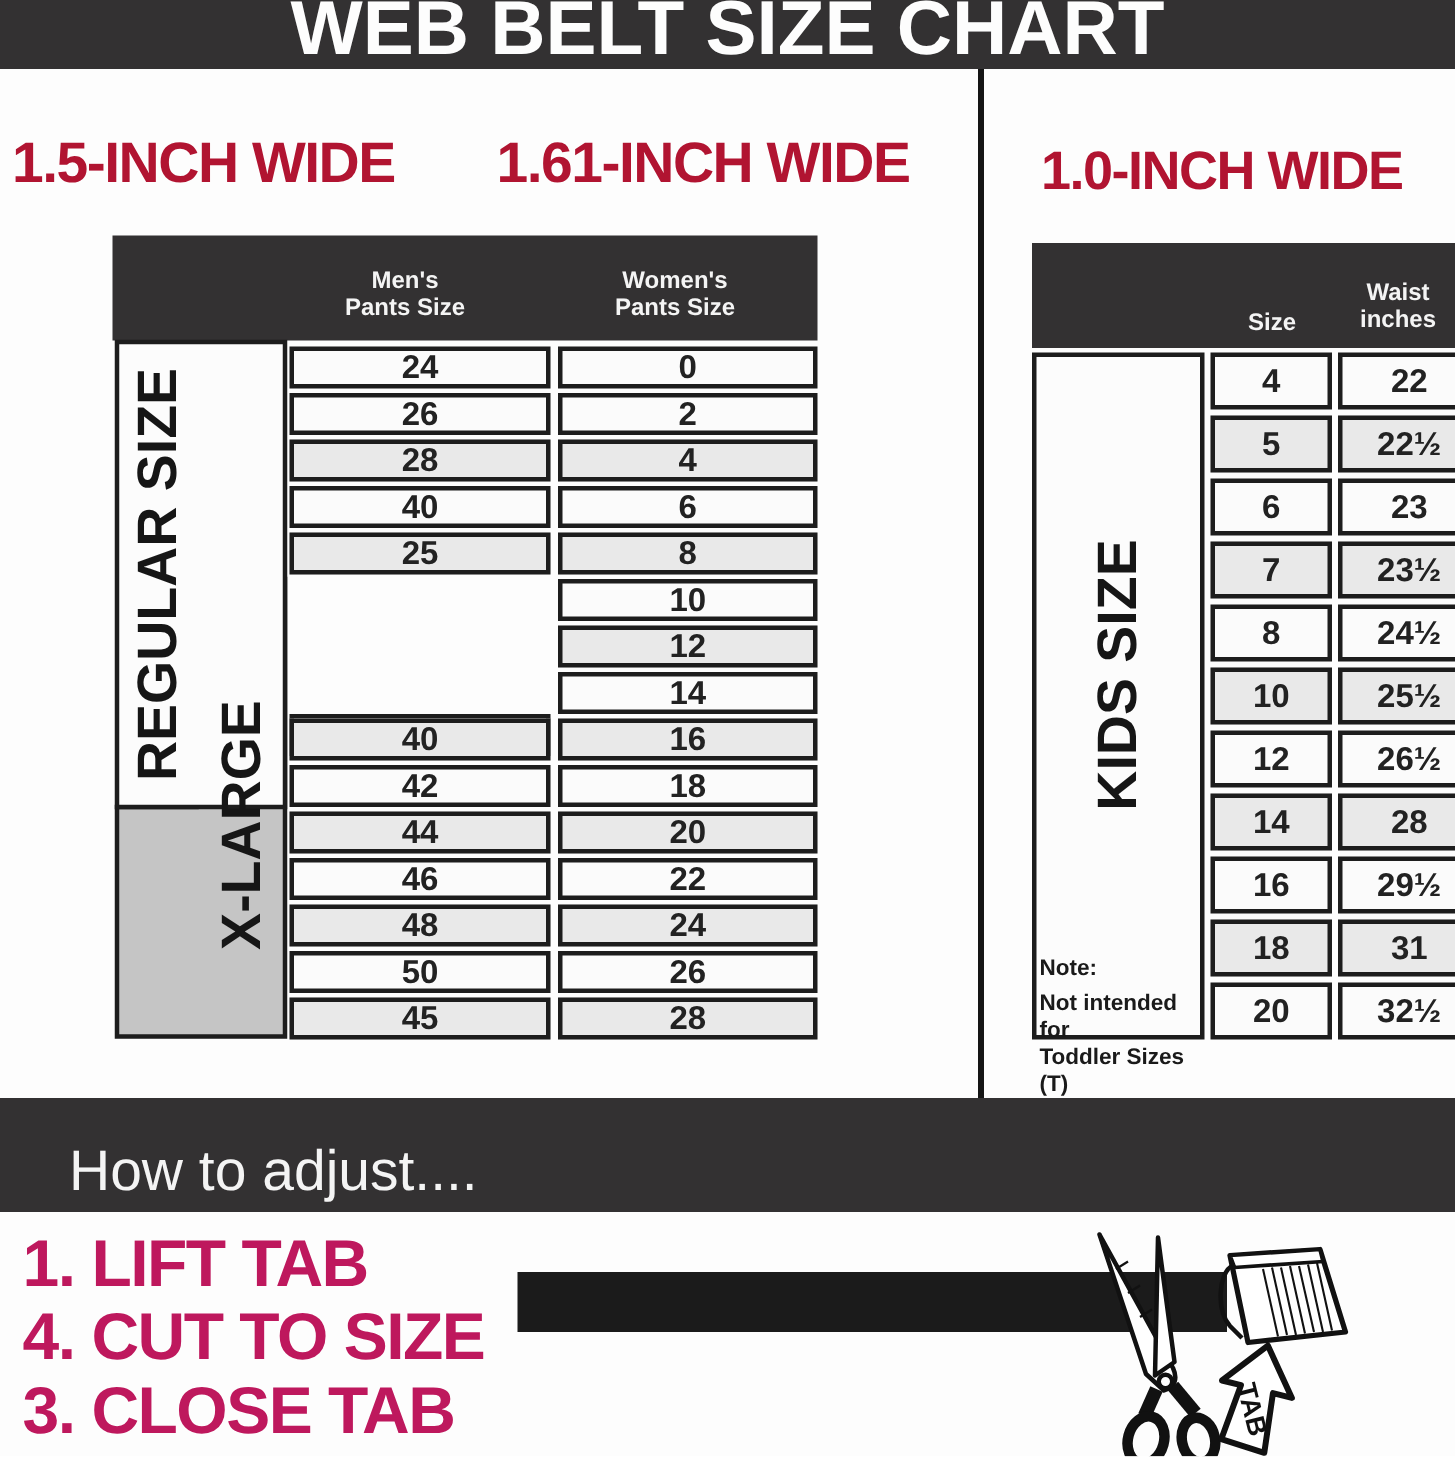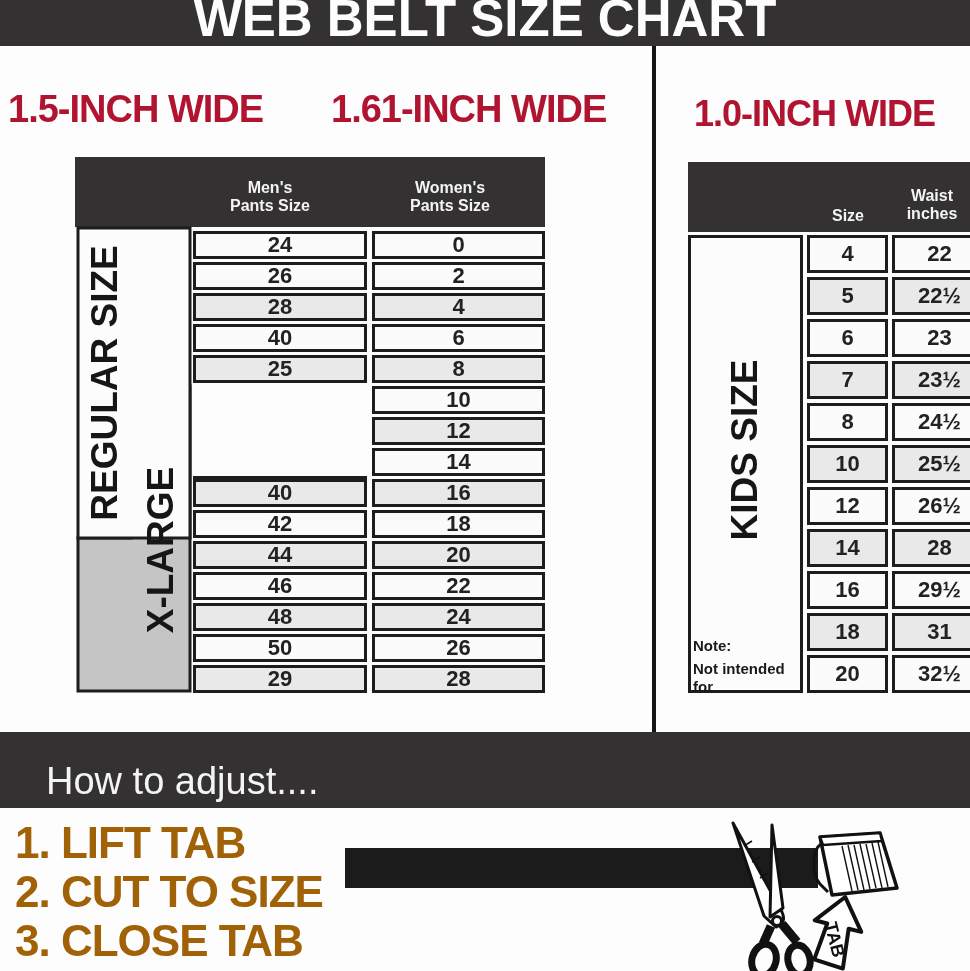--- a/index.html
+++ b/index.html
@@ -64,21 +64,21 @@
   .note .n1 { margin-bottom:5px; }
   
   .footbar {
     position:absolute; left:0; top:732px; width:970px; height:76px; background:#333132;
   }
   .footbar span {
     position:absolute; left:10px; top:28px; color:#f4f4f4; font-size:38px; white-space:nowrap;margin-left:36px;
   }
   .steps {
     position:absolute; left:15px; top:818px; font-weight:bold; font-size:44px;
-    line-height:49px; letter-spacing:-1px; color:#a16207; white-space:nowrap;
+    line-height:49px; letter-spacing:-1px; color:#be185d; white-space:nowrap;
   }
   .illo { position:absolute; left:340px; top:800px; width:630px; height:171px; }
 </style>
 </head>
 <body>
 
 <div class="page">
 
   <div class="topbar">
     <span>WEB BELT SIZE CHART</span>
@@ -128,38 +128,39 @@
     <div class="cell lc m" style="top:353px;">42</div>
     <div class="cell lc w" style="top:353px;">18</div>
     <div class="cell lc m alt" style="top:384px;">44</div>
     <div class="cell lc w alt" style="top:384px;">20</div>
     <div class="cell lc m" style="top:415px;">46</div>
     <div class="cell lc w" style="top:415px;">22</div>
     <div class="cell lc m alt" style="top:446px;">48</div>
     <div class="cell lc w alt" style="top:446px;">24</div>
     <div class="cell lc m" style="top:477px;">50</div>
     <div class="cell lc w" style="top:477px;">26</div>
-    <div class="cell lc m alt" style="top:508px;">29</div>
+    <div class="cell lc m alt" style="top:508px;">45</div>
     <div class="cell lc w alt" style="top:508px;">28</div>
   </div>
 
   <div class="rtable">
     <div class="thead">
       <div class="hlabel" style="left:160px; top:45px;text-align:right;">Size</div>
       <div class="hlabel" style="left:244px; top:25px;">
         <div>Waist</div>
         <div>inches</div>
       </div>
     </div>
 
     <div class="kidsbox"></div>
     <div class="vtext" style="left:57px; top:288px;">KIDS SIZE</div>
     <div class="note">
       <div class="n1">Note:</div>
       <div>Not intended for</div>
+      <div>Toddler Sizes (T)</div>
     </div>
 
     <div class="cell rc s" style="top:73px;">4</div>
     <div class="cell rc wa" style="top:73px;">22</div>
     <div class="cell rc s alt" style="top:115px;">5</div>
     <div class="cell rc wa alt" style="top:115px;">22½</div>
     <div class="cell rc s" style="top:157px;">6</div>
     <div class="cell rc wa" style="top:157px;">23</div>
     <div class="cell rc s alt" style="top:199px;">7</div>
     <div class="cell rc wa alt" style="top:199px;">23½</div>
@@ -178,21 +179,21 @@
     <div class="cell rc s" style="top:493px;">20</div>
     <div class="cell rc wa" style="top:493px;">32½</div>
   </div>
 
   <div class="footbar">
     <span>How to adjust....</span>
   </div>
 
   <div class="steps">
     <div>1. LIFT TAB</div>
-    <div>2. CUT TO SIZE</div>
+    <div>4. CUT TO SIZE</div>
     <div>3. CLOSE TAB</div>
   </div>
 
   <svg class="illo" viewBox="0 0 630 171">
 
     <rect x="5" y="48" width="473" height="40" fill="#1b1b1b"></rect>
 
     <g>
       <path d="M480,37 L540,33 L557,88 L492,95 Z" fill="#ffffff" stroke="#111" stroke-width="3.5" stroke-linejoin="round"></path>
       <path d="M480,37 L540,33 L542,41 L483,45 Z" fill="#ffffff" stroke="#111" stroke-width="2.5" stroke-linejoin="round"></path>

